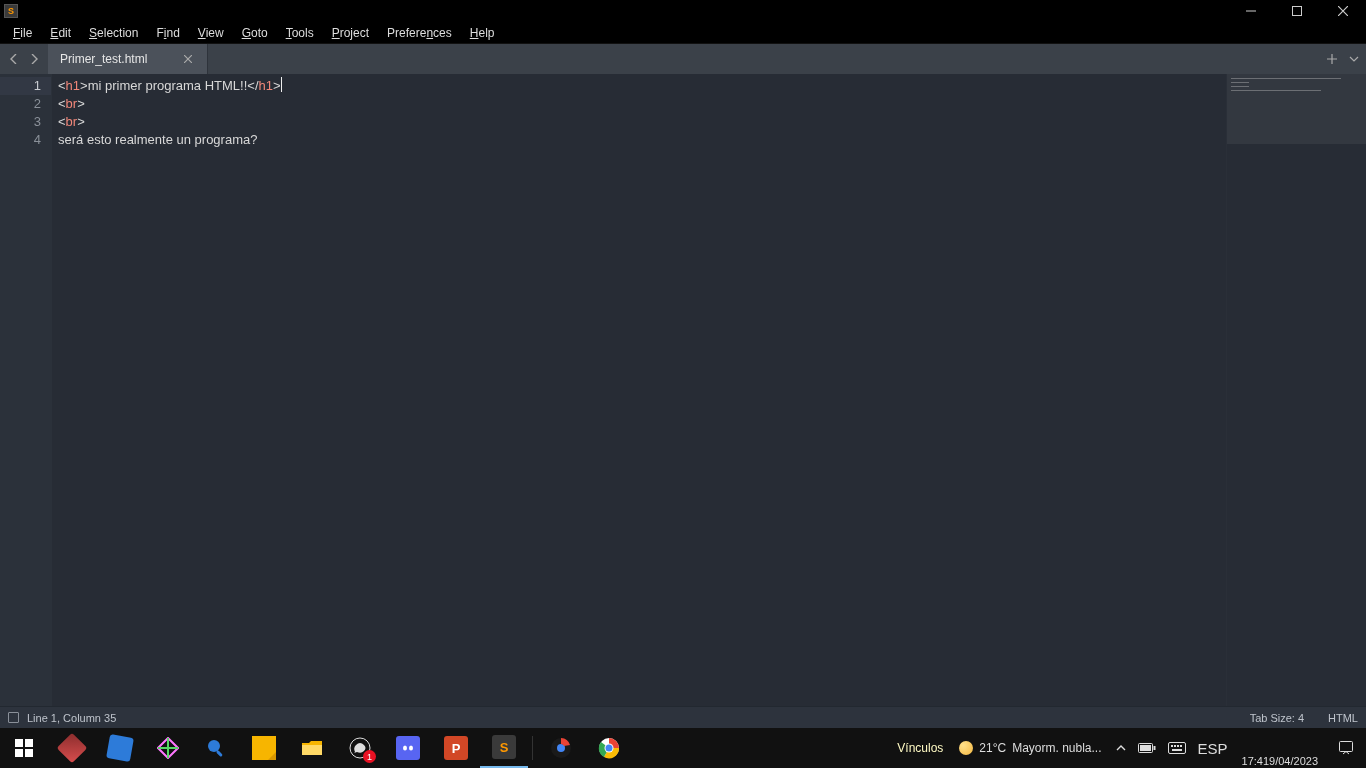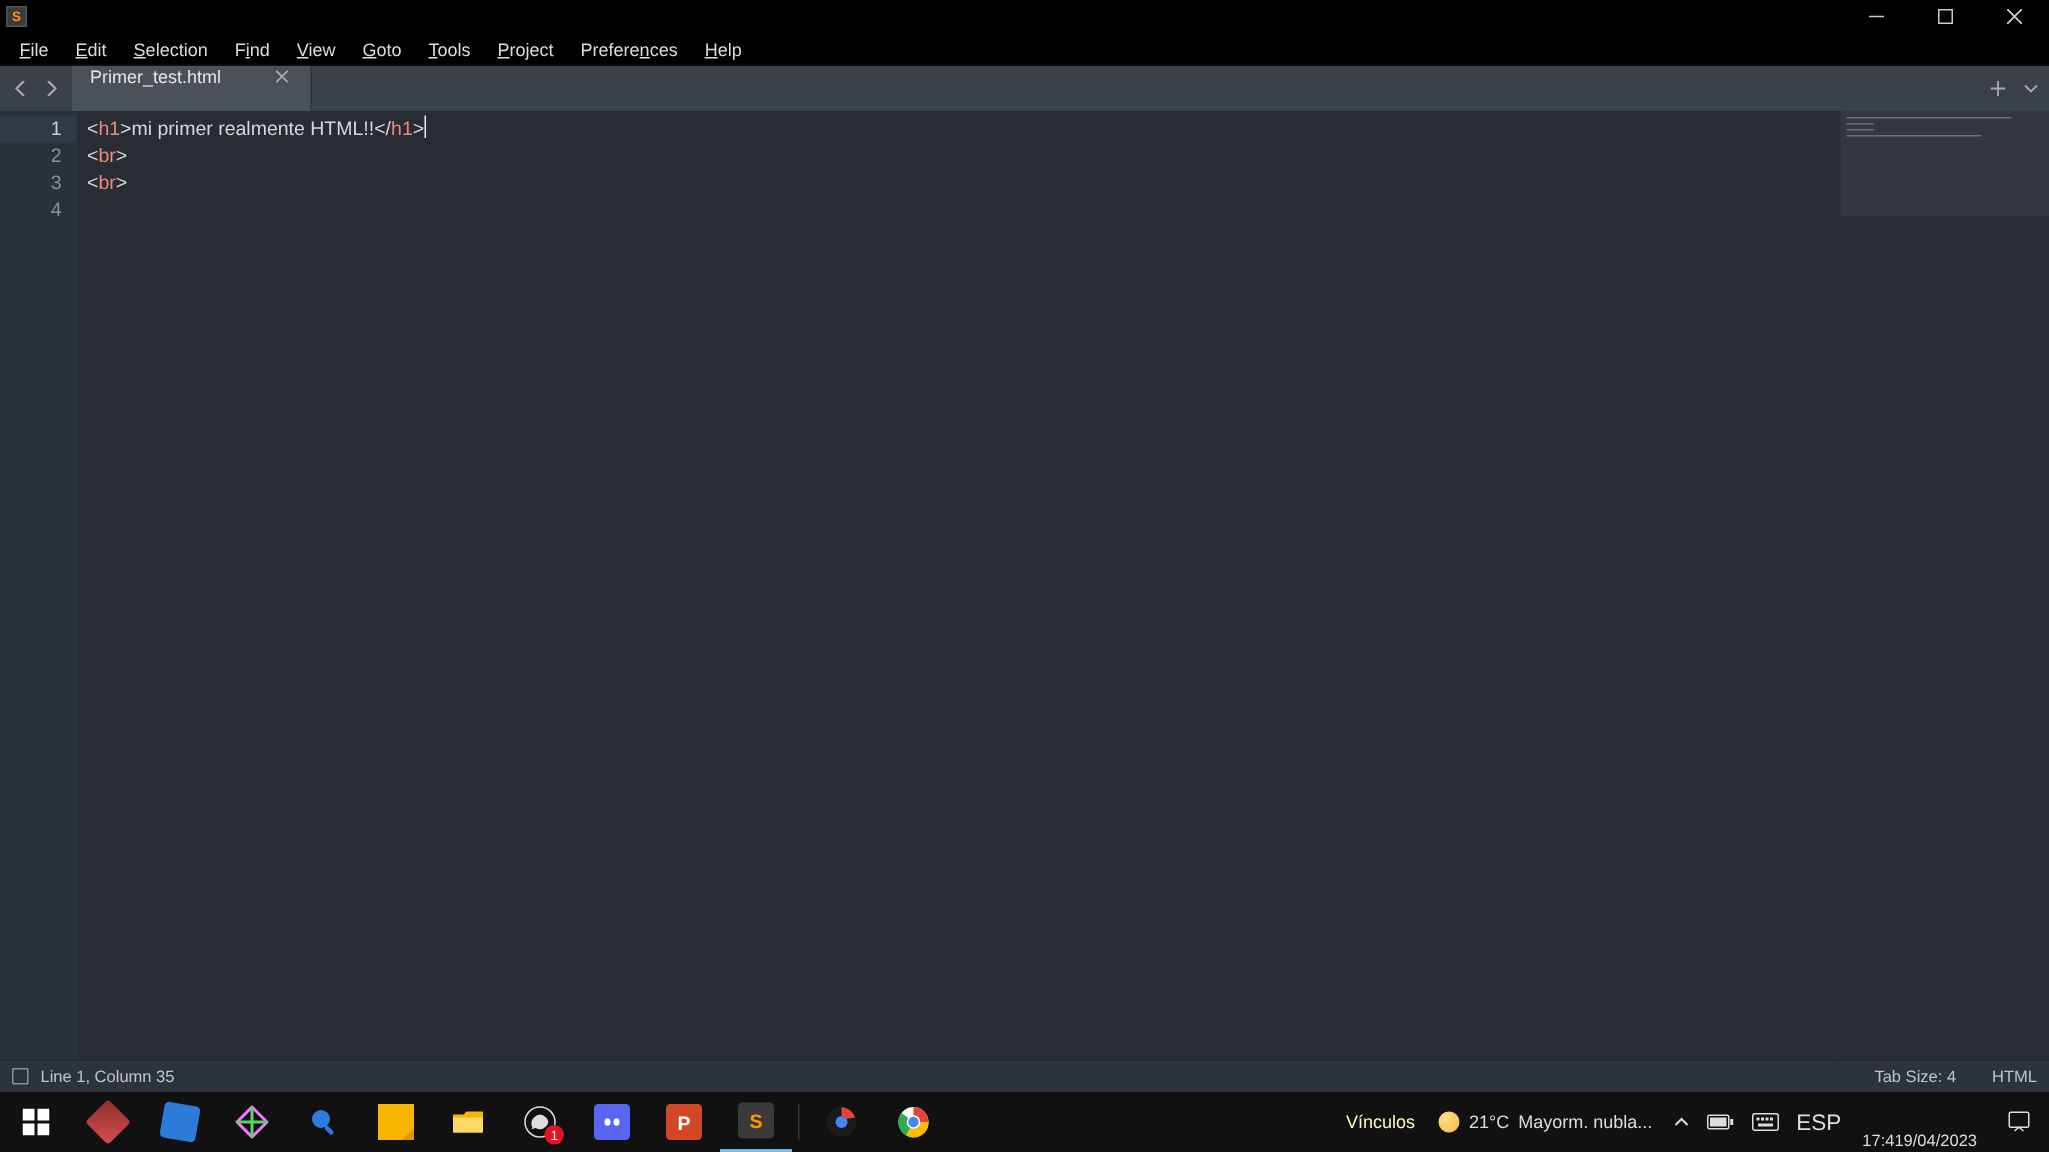--- a/index.html
+++ b/index.html
@@ -32,21 +32,21 @@
   .menu-item .ul { text-decoration: underline; }
 
   
   .tabrow {
     height: 30px; background: #3b4149; display: flex; align-items: stretch;
     color: #ddd; font-size: 12px; position: relative;
   }
   .history { display: flex; align-items: center; padding: 0 4px; }
   .history .hbtn { width: 16px; height: 16px; display: flex; align-items: center; justify-content: center; color: #aaa; margin: 0 2px; }
   .tab {
-    height: 30px; display: flex; align-items: flex-start; padding: 0 12px;
+    height: 30px; display: flex; align-items: center; padding: 0 12px;
     background: #4b515a; border-right: 1px solid #2e333b; min-width: 160px;
     justify-content: space-between;
   }
   .tab .tname { color: #e6e6e6; }
   .tab .tclose { color: #aaa; width: 14px; height: 14px; display:flex; align-items:center; justify-content:center; border-radius:2px;}
   .tabrow .right-controls { position: absolute; right: 4px; top: 0; height: 30px; display: flex; align-items: center; gap: 6px; color:#aaa; }
   .tabrow .right-controls .rc { width: 16px; height: 16px; display:flex; align-items:center; justify-content:center; }
 
   
   .editor-wrap { flex: 1; display: flex; background: #272c35; min-height: 0; }
@@ -199,23 +199,24 @@
   </div>
 
   <div class="editor-wrap">
     <div class="gutter">
       <div class="ln active">1</div>
       <div class="ln">2</div>
       <div class="ln">3</div>
       <div class="ln">4</div>
     </div>
     <div class="code">
-      <div class="line"><span class="tok-punct">&lt;</span><span class="tok-tag">h1</span><span class="tok-punct">&gt;</span><span class="tok-text">mi primer realmente HTML!!</span><span class="tok-punct">&lt;/</span><span class="tok-tag">h1</span><span class="tok-punct">&gt;</span><span class="caret"></span></div>
+      <div class="line"><span class="tok-punct">&lt;</span><span class="tok-tag">h1</span><span class="tok-punct">&gt;</span><span class="tok-text">mi primer programa HTML!!</span><span class="tok-punct">&lt;/</span><span class="tok-tag">h1</span><span class="tok-punct">&gt;</span><span class="caret"></span></div>
       <div class="line"><span class="tok-punct">&lt;</span><span class="tok-tag">br</span><span class="tok-punct">&gt;</span></div>
       <div class="line"><span class="tok-punct">&lt;</span><span class="tok-tag">br</span><span class="tok-punct">&gt;</span></div>
+      <div class="line"><span class="tok-text">será esto realmente un programa?</span></div>
     </div>
     <div class="minimap">
       <div class="mm-view"></div>
       <div class="mm-line n1"></div>
         <div class="mm-line n2"></div>
         <div class="mm-line n3"></div>
         <div class="mm-line n4"></div>
     </div>
   </div>
 

